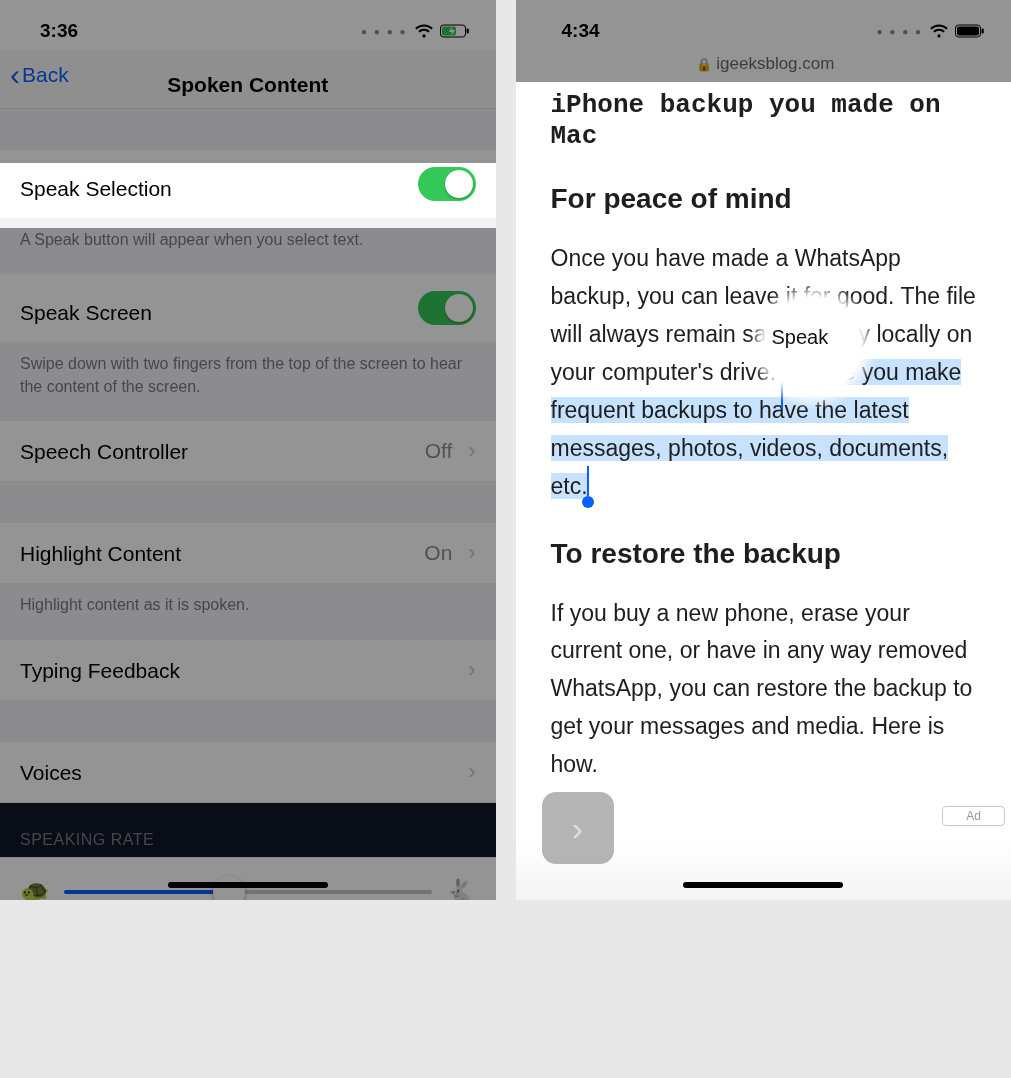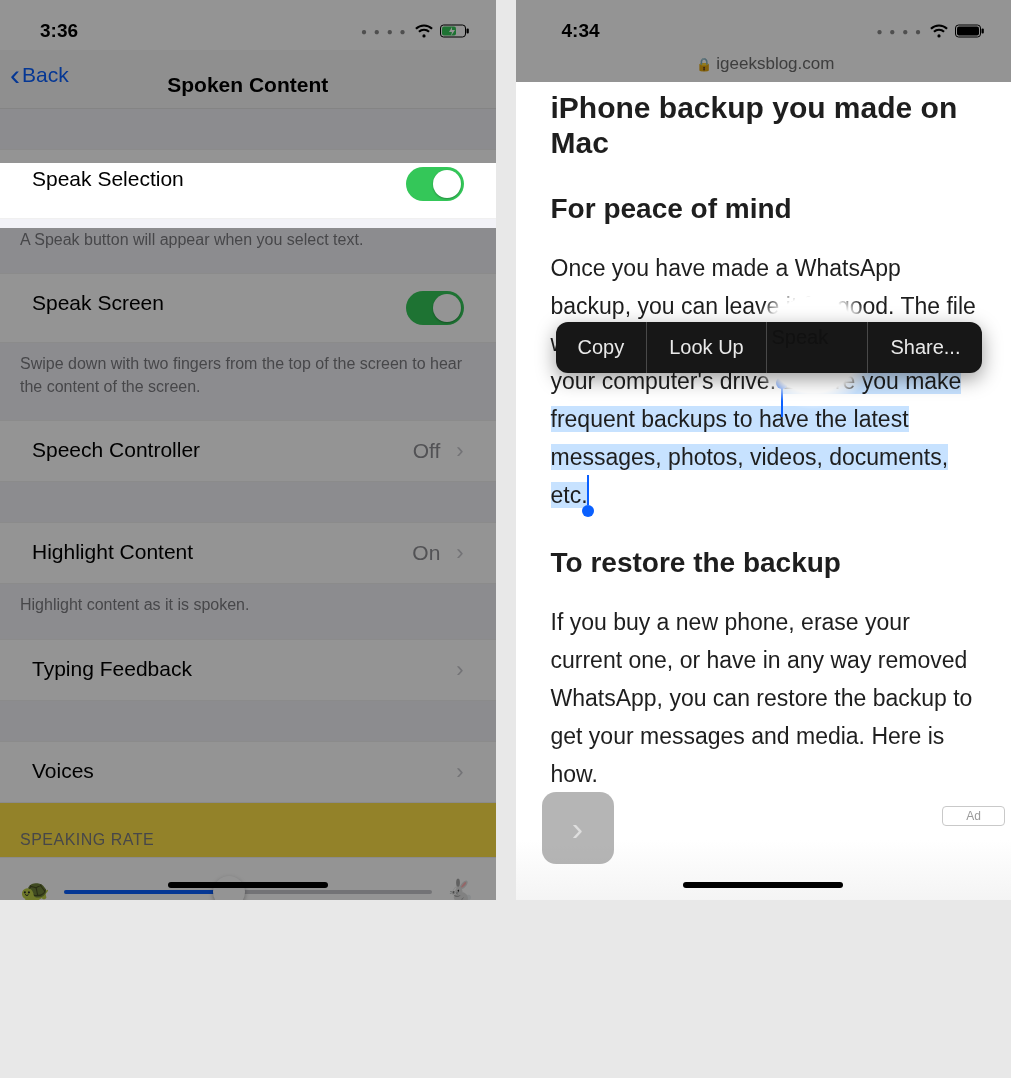--- a/index.html
+++ b/index.html
@@ -52,42 +52,42 @@
     font-size:21px; font-weight:600; color:#000;
     pointer-events:none;
     margin-top:20px;
   }
 
   .settings-body { background:#f2f2f7; }
   .gap-row { height:40px; background:#f2f2f7; }
 
   .cell {
     background:#fff;
-    padding: 17px 32px;
+    padding: 17px 20px;
     display:flex;
     justify-content:space-between;
-    align-items:flex-start;
+    align-items:flex-end;
     font-size:21px;
     color:#000;
     border-top:1px solid rgba(0,0,0,0.06);
     border-bottom:1px solid rgba(0,0,0,0.06);
   }
 
   .footer-text {
     font-size:16px;
     color:#7a7a7f;
     padding: 10px 20px 22px 20px;
     background:#f2f2f7;
     line-height:1.4;
   }
   .header-text {
     font-size:16px;
     color:#7a7a7f;
     padding: 28px 20px 8px 20px;
-    background:#fde047;
+    background:#0f172a;
     text-transform:uppercase;
     letter-spacing:0.5px;
   }
 
   .value-label { color:#8e8e93; font-size:21px; margin-right:10px; }
   .chevron { color:#c7c7cc; font-size:22px; }
 
   .switch {
     width:58px; height:34px; border-radius:17px; background:#34c759;
     position:relative;
@@ -142,22 +142,22 @@
   }
   .lock { font-size:13px; margin-right:4px; }
 
   .article {
     padding: 0 35px 30px 35px;
     color:#1e1e1e;
     font-size:23px;
     line-height:1.6;
   }
   .article h1 {
-    font-size:30px; font-weight:900; line-height:1.18;
-    font-family: Liberation Sans, sans-serif;
+    font-size:26px; font-weight:900; line-height:1.18;
+    font-family: Liberation Mono, monospace;
   }
   .article h2 {
     font-size:28px; font-weight:900; margin:26px 0 18px 0;
     font-family: Arial, sans-serif;
   }
   .article p { margin-bottom:20px; font-size:23px; line-height:1.65; }
   .article strong { font-weight:800; }
 
   .selection-bg {
     background: rgba(0,122,255,0.22);
@@ -383,26 +383,20 @@
     <p>
       <span>Once you have made a WhatsApp backup, you can leave it for good. The file will always remain saved safely locally on your computer's drive. </span><span class="sel-handle-start"></span><span class="selection-bg">Ensure you make frequent backups to have the latest messages, photos, videos, documents, etc.</span><span class="sel-handle-end"></span>
     </p>
 
     <h2>To restore the backup</h2>
     <p>If you buy a new phone, erase your current one, or have in any way removed WhatsApp, you can restore the backup to get your messages and media. Here is how.</p>
   </div>
 
   <div class="spotlight"></div>
 
-  <div class="callout">
-    <div class="callout-item">Copy</div>
-    <div class="callout-item">Look Up</div>
-    <div class="callout-item" style="color:transparent;">Speak</div>
-    <div class="callout-item">Share...</div>
-  </div>
 
   <div class="spot-label">Speak</div>
 
   <div class="float-tab">
     <span>›</span>
   </div>
 
   <div class="ad-badge">Ad</div>
 
   <div class="bottom-strip"></div>

